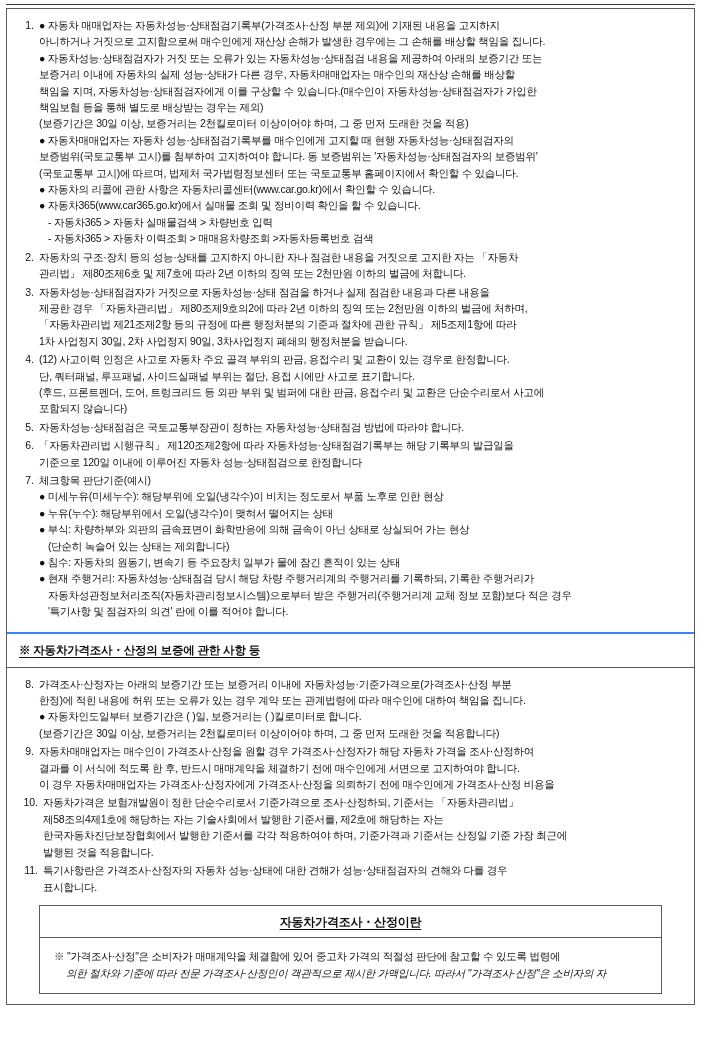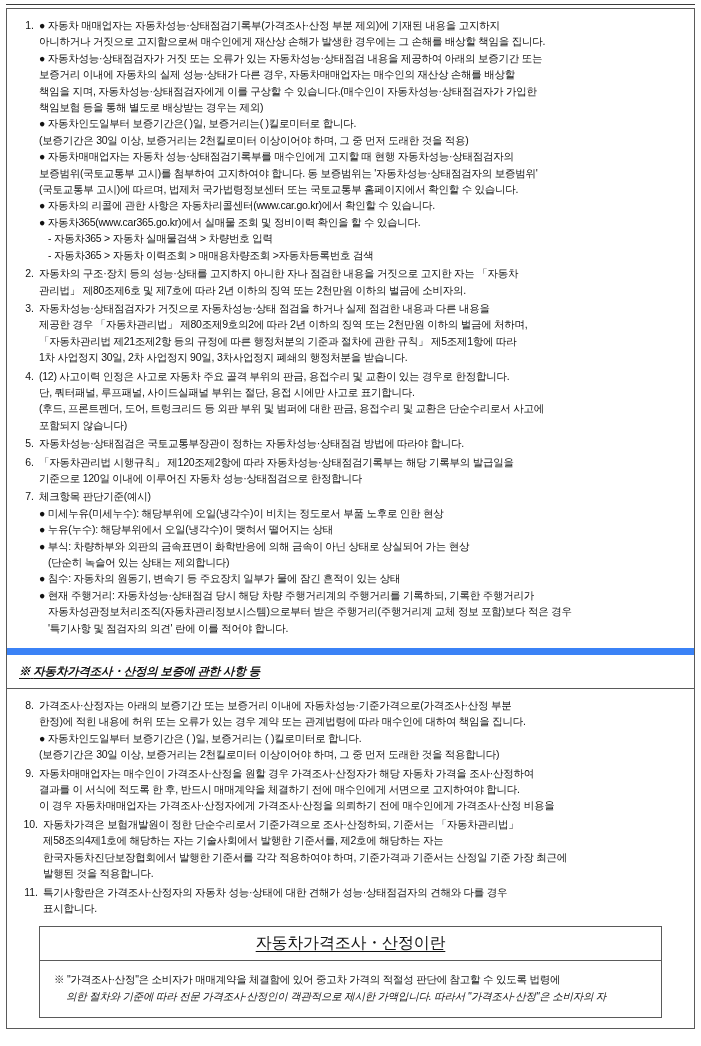--- a/index.html
+++ b/index.html
@@ -86,22 +86,22 @@
   .line.dash { padding-left: 9px; }
 
   .box-title-wrap {
     margin: 10px 20px 0 20px;
     border: 1px solid #5a5a5a;
     border-bottom: none;
     text-align: center;
     padding: 6px 0 6px 0;
   }
   .box-title {
-    font-size: 16px;
-    font-weight: normal;
+    font-size: 12px;
+    font-weight: bold;
     text-decoration: underline;
     text-underline-offset: 2.5px;
     letter-spacing: -0.2px;
   }
   .box-body {
     margin: 0 20px 0 20px;
     border: 1px solid #5a5a5a;
     border-top: 1px solid #5a5a5a;
     padding: 10px 14px 12px 14px;
     font-size: 10.5px;
@@ -125,37 +125,36 @@
 
         <li>
           <div class="num">1.</div>
           <div class="itembody">
             <span class="line bullet">● 자동차 매매업자는 자동차성능·상태점검기록부(가격조사·산정 부분 제외)에 기재된 내용을 고지하지</span>
             <span class="line ind1">아니하거나 거짓으로 고지함으로써 매수인에게 재산상 손해가 발생한 경우에는 그 손해를 배상할 책임을 집니다.</span>
             <span class="line bullet">● 자동차성능·상태점검자가 거짓 또는 오류가 있는 자동차성능·상태점검 내용을 제공하여 아래의 보증기간 또는</span>
             <span class="line ind1">보증거리 이내에 자동차의 실제 성능·상태가 다른 경우, 자동차매매업자는 매수인의 재산상 손해를 배상할</span>
             <span class="line ind1">책임을 지며, 자동차성능·상태점검자에게 이를 구상할 수 있습니다.(매수인이 자동차성능·상태점검자가 가입한</span>
             <span class="line ind1">책임보험 등을 통해 별도로 배상받는 경우는 제외)</span>
-            <span class="line bullet">● 자동차인도일부터 보증기간은( )일, 보증거리는( )킬로미터로 합니다.</span>
             <span class="line ind1">(보증기간은 30일 이상, 보증거리는 2천킬로미터 이상이어야 하며, 그 중 먼저 도래한 것을 적용)</span>
             <span class="line bullet">● 자동차매매업자는 자동차 성능·상태점검기록부를 매수인에게 고지할 때 현행 자동차성능·상태점검자의</span>
             <span class="line ind1">보증범위(국토교통부 고시)를 첨부하여 고지하여야 합니다. 동 보증범위는 '자동차성능·상태점검자의 보증범위'</span>
             <span class="line ind1">(국토교통부 고시)에 따르며, 법제처 국가법령정보센터 또는 국토교통부 홈페이지에서 확인할 수 있습니다.</span>
             <span class="line bullet">● 자동차의 리콜에 관한 사항은 자동차리콜센터(www.car.go.kr)에서 확인할 수 있습니다.</span>
             <span class="line bullet">● 자동차365(www.car365.go.kr)에서 실매물 조회 및 정비이력 확인을 할 수 있습니다.</span>
             <span class="line dash">- 자동차365 &gt; 자동차 실매물검색 &gt; 차량번호 입력</span>
             <span class="line dash">- 자동차365 &gt; 자동차 이력조회 &gt; 매매용차량조회 &gt;자동차등록번호 검색</span>
           </div>
         </li>
 
         <li>
           <div class="num">2.</div>
           <div class="itembody">
             <span class="line ind1">자동차의 구조·장치 등의 성능·상태를 고지하지 아니한 자나 점검한 내용을 거짓으로 고지한 자는 「자동차</span>
-            <span class="line ind1">관리법」 제80조제6호 및 제7호에 따라 2년 이하의 징역 또는 2천만원 이하의 벌금에 소비자의.</span>
+            <span class="line ind1">관리법」 제80조제6호 및 제7호에 따라 2년 이하의 징역 또는 2천만원 이하의 벌금에 처합니다.</span>
           </div>
         </li>
 
         <li>
           <div class="num">3.</div>
           <div class="itembody">
             <span class="line ind1">자동차성능·상태점검자가 거짓으로 자동차성능·상태 점검을 하거나 실제 점검한 내용과 다른 내용을</span>
             <span class="line ind1">제공한 경우 「자동차관리법」 제80조제9호의2에 따라 2년 이하의 징역 또는 2천만원 이하의 벌금에 처하며,</span>
             <span class="line ind1">「자동차관리법 제21조제2항 등의 규정에 따른 행정처분의 기준과 절차에 관한 규칙」 제5조제1항에 따라</span>
             <span class="line ind1">1차 사업정지 30일, 2차 사업정지 90일, 3차사업정지 폐쇄의 행정처분을 받습니다.</span>
@@ -198,21 +197,21 @@
             <span class="line bullet">● 침수: 자동차의 원동기, 변속기 등 주요장치 일부가 물에 잠긴 흔적이 있는 상태</span>
             <span class="line bullet">● 현재 주행거리: 자동차성능·상태점검 당시 해당 차량 주행거리계의 주행거리를 기록하되, 기록한 주행거리가</span>
             <span class="line ind2">자동차성관정보처리조직(자동차관리정보시스템)으로부터 받은 주행거리(주행거리계 교체 정보 포함)보다 적은 경우</span>
             <span class="line ind2">'특기사항 및 점검자의 의견' 란에 이를 적어야 합니다.</span>
           </div>
         </li>
 
       </ol>
     </div>
 
-    <div class="section-head" style="border-top:7px solid #3b82f6;font-style:italic;">
+    <div class="section-head" style="border-top:2px solid #3b82f6;">
       <span class="htext">※</span><span class="htext">&nbsp;</span><span class="htext">자동차가격조사・산정의 보증에 관한 사항 등</span>
     </div>
 
     <div class="section-body second">
       <ol class="items">
 
         <li>
           <div class="num">8.</div>
           <div class="itembody">
             <span class="line ind1">가격조사·산정자는 아래의 보증기간 또는 보증거리 이내에 자동차성능·기준가격으로(가격조사·산정 부분</span>

